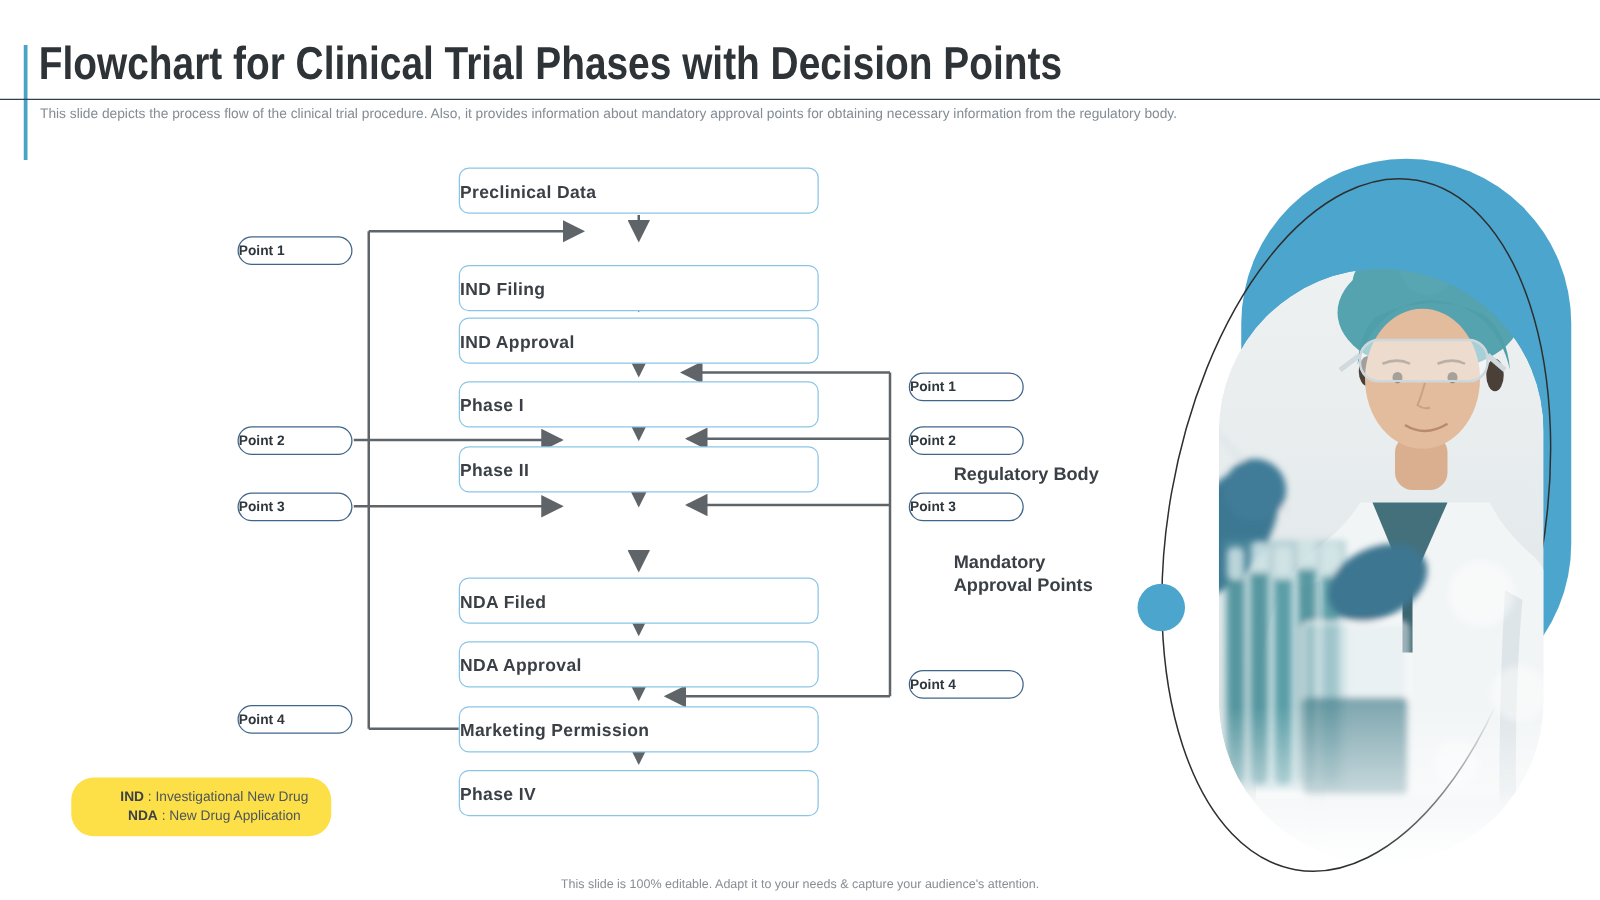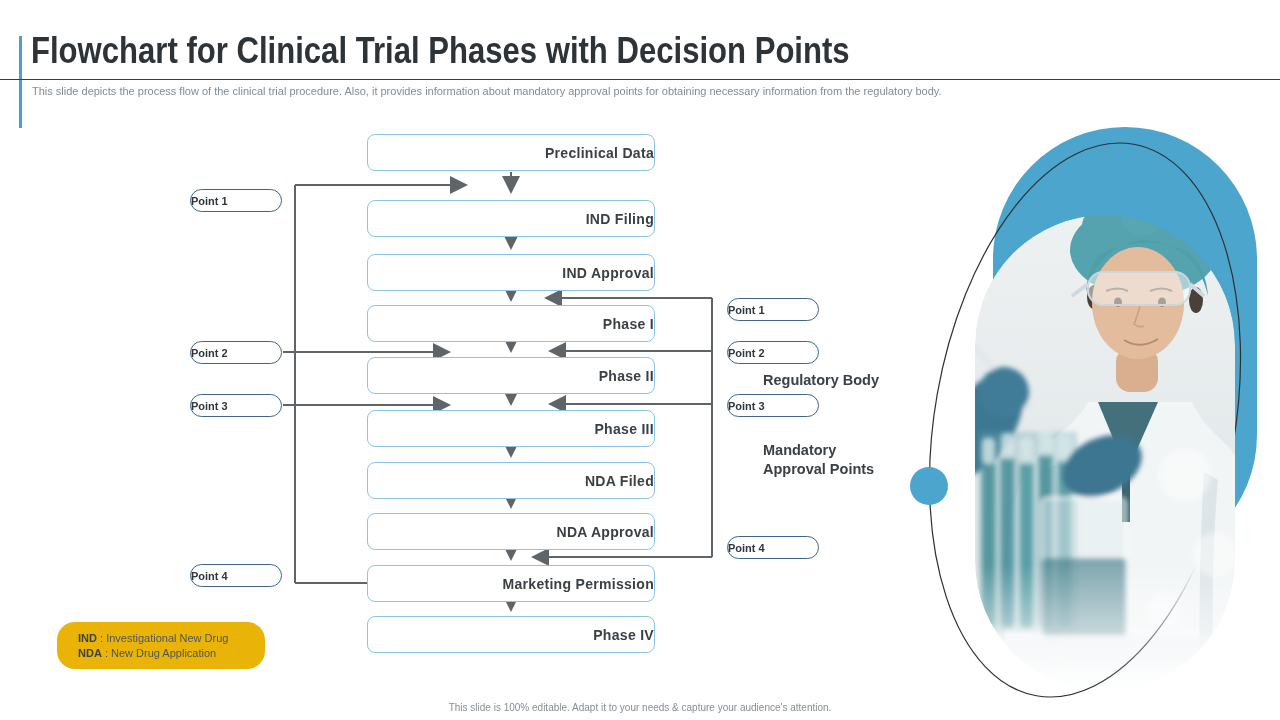--- a/index.html
+++ b/index.html
@@ -14,36 +14,36 @@
     transform:scaleX(.84);transform-origin:left top;letter-spacing:0;
   }
   .rule{position:absolute;left:0;top:79px;width:1280px;height:1px;background:#2E4052;}
   .subtitle{
     position:absolute;left:32px;top:85px;margin:0;color:#828C94;font-size:11px;white-space:nowrap;
   }
   .connectors{position:absolute;left:0;top:0;z-index:1;pointer-events:none;}
   .fbox{
     position:absolute;left:367px;width:288px;height:37px;box-sizing:border-box;
     background:#ffffff;border:1.4px solid #8BC5E6;border-radius:8px;z-index:2;
-    display:flex;align-items:center;justify-content:flex-end;
+    display:flex;align-items:center;justify-content:flex-start;
     font-size:14px;font-weight:bold;color:#3A4046;letter-spacing:.3px;
   }
   .pill{
     position:absolute;width:92px;height:23px;box-sizing:border-box;background:#ffffff;
     border:1.2px solid #40658A;border-radius:12px;z-index:2;
     display:flex;align-items:center;justify-content:flex-start;
     font-size:11px;font-weight:bold;color:#2F363C;
   }
   .side-label{
     position:absolute;font-size:14.5px;font-weight:bold;color:#3A4046;line-height:1.32;z-index:2;
   }
   .legend{
     position:absolute;left:57px;top:622px;width:208px;height:47px;box-sizing:border-box;
-    background:#eab308;border-radius:18px;padding:9px 0 0 21px;z-index:2;
-    font-size:11px;color:#4E565C;line-height:1.35;
+    background:#fde047;border-radius:18px;padding:9px 0 0 21px;z-index:2;
+    font-size:11px;color:#4E565C;line-height:1.35;text-align:center;
   }
   .legend b{color:#3C4248;}
   .footer{
     position:absolute;left:0;top:702px;width:1280px;text-align:center;
     font-size:10px;color:#868E95;z-index:2;
   }
   .hero{position:absolute;left:890px;top:95px;z-index:0;}
 </style>
 </head>
 <body>
@@ -172,34 +172,31 @@
       <path d="M712,298 H546" marker-end="url(#ah)"></path>
       <path d="M712,351 H550" marker-end="url(#ah)"></path>
       <path d="M712,404 H550" marker-end="url(#ah)"></path>
       <path d="M712,557 H533" marker-end="url(#ah)"></path>
     </g>
   </svg>
 
   <div class="fbox" style="top:134px">
       <span>Preclinical Data</span>
     </div>
-  <div class="fbox" style="top:200px">
+  <div class="fbox" style="top:212px">
       <span>IND Filing</span>
     </div>
   <div class="fbox" style="top:254px">
       <span>IND Approval</span>
     </div>
   <div class="fbox" style="top:305px">
       <span>Phase I</span>
     </div>
   <div class="fbox" style="top:357px">
       <span>Phase II</span>
-    </div>
-  <div class="fbox" style="top:410px">
-      <span>Phase III</span>
     </div>
   <div class="fbox" style="top:462px">
       <span>NDA Filed</span>
     </div>
   <div class="fbox" style="top:513px">
       <span>NDA Approval</span>
     </div>
   <div class="fbox" style="top:565px">
       <span>Marketing Permission</span>
     </div>

